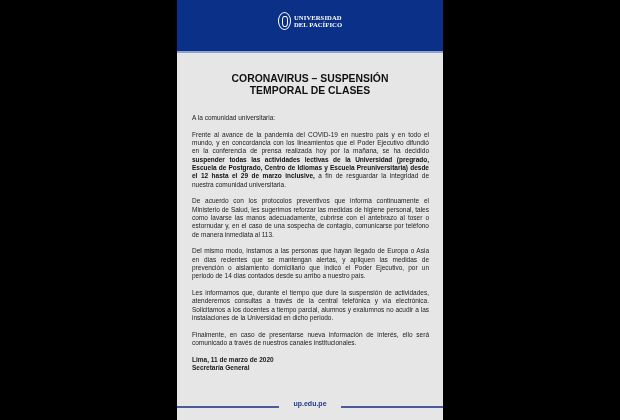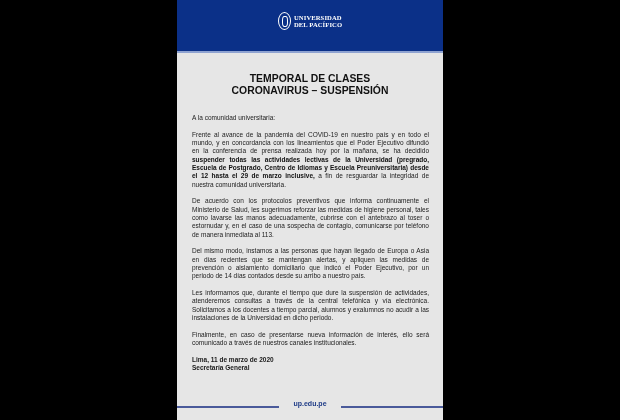--- a/index.html
+++ b/index.html
@@ -60,22 +60,22 @@
     <div class="logo">
       <div class="seal"></div>
       <div class="logo-text">
         <div>UNIVERSIDAD</div>
         <div>DEL PACÍFICO</div>
       </div>
     </div>
   </div>
 
   <div class="title">
+    <div>CORONAVIRUS – SUSPENSIÓN</div>
     <div>TEMPORAL DE CLASES</div>
-    <div>CORONAVIRUS – SUSPENSIÓN</div>
   </div>
 
   <div class="body-text">
     <p>A la comunidad universitaria:</p>
     <p><span>Frente al avance de la pandemia del COVID-19 en nuestro país y en todo el mundo, y en concordancia con los lineamientos que el Poder Ejecutivo difundió en la conferencia de prensa realizada hoy por la mañana, se ha decidido </span><b>suspender todas las actividades lectivas de la Universidad (pregrado, Escuela de Postgrado, Centro de Idiomas y Escuela Preuniversitaria) desde el 12 hasta el 29 de marzo inclusive,</b><span> a fin de resguardar la integridad de nuestra comunidad universitaria.</span></p>
     <p>De acuerdo con los protocolos preventivos que informa continuamente el Ministerio de Salud, les sugerimos reforzar las medidas de higiene personal, tales como lavarse las manos adecuadamente, cubrirse con el antebrazo al toser o estornudar y, en el caso de una sospecha de contagio, comunicarse por teléfono de manera inmediata al 113.</p>
     <p>Del mismo modo, instamos a las personas que hayan llegado de Europa o Asia en días recientes que se mantengan alertas, y apliquen las medidas de prevención o aislamiento domiciliario que indicó el Poder Ejecutivo, por un periodo de 14 días contados desde su arribo a nuestro país.</p>
     <p>Les informamos que, durante el tiempo que dure la suspensión de actividades, atenderemos consultas a través de la central telefónica y vía electrónica. Solicitamos a los docentes a tiempo parcial, alumnos y exalumnos no acudir a las instalaciones de la Universidad en dicho periodo.</p>
     <p>Finalmente, en caso de presentarse nueva información de interés, ello será comunicado a través de nuestros canales institucionales.</p>
     <div class="sign">

